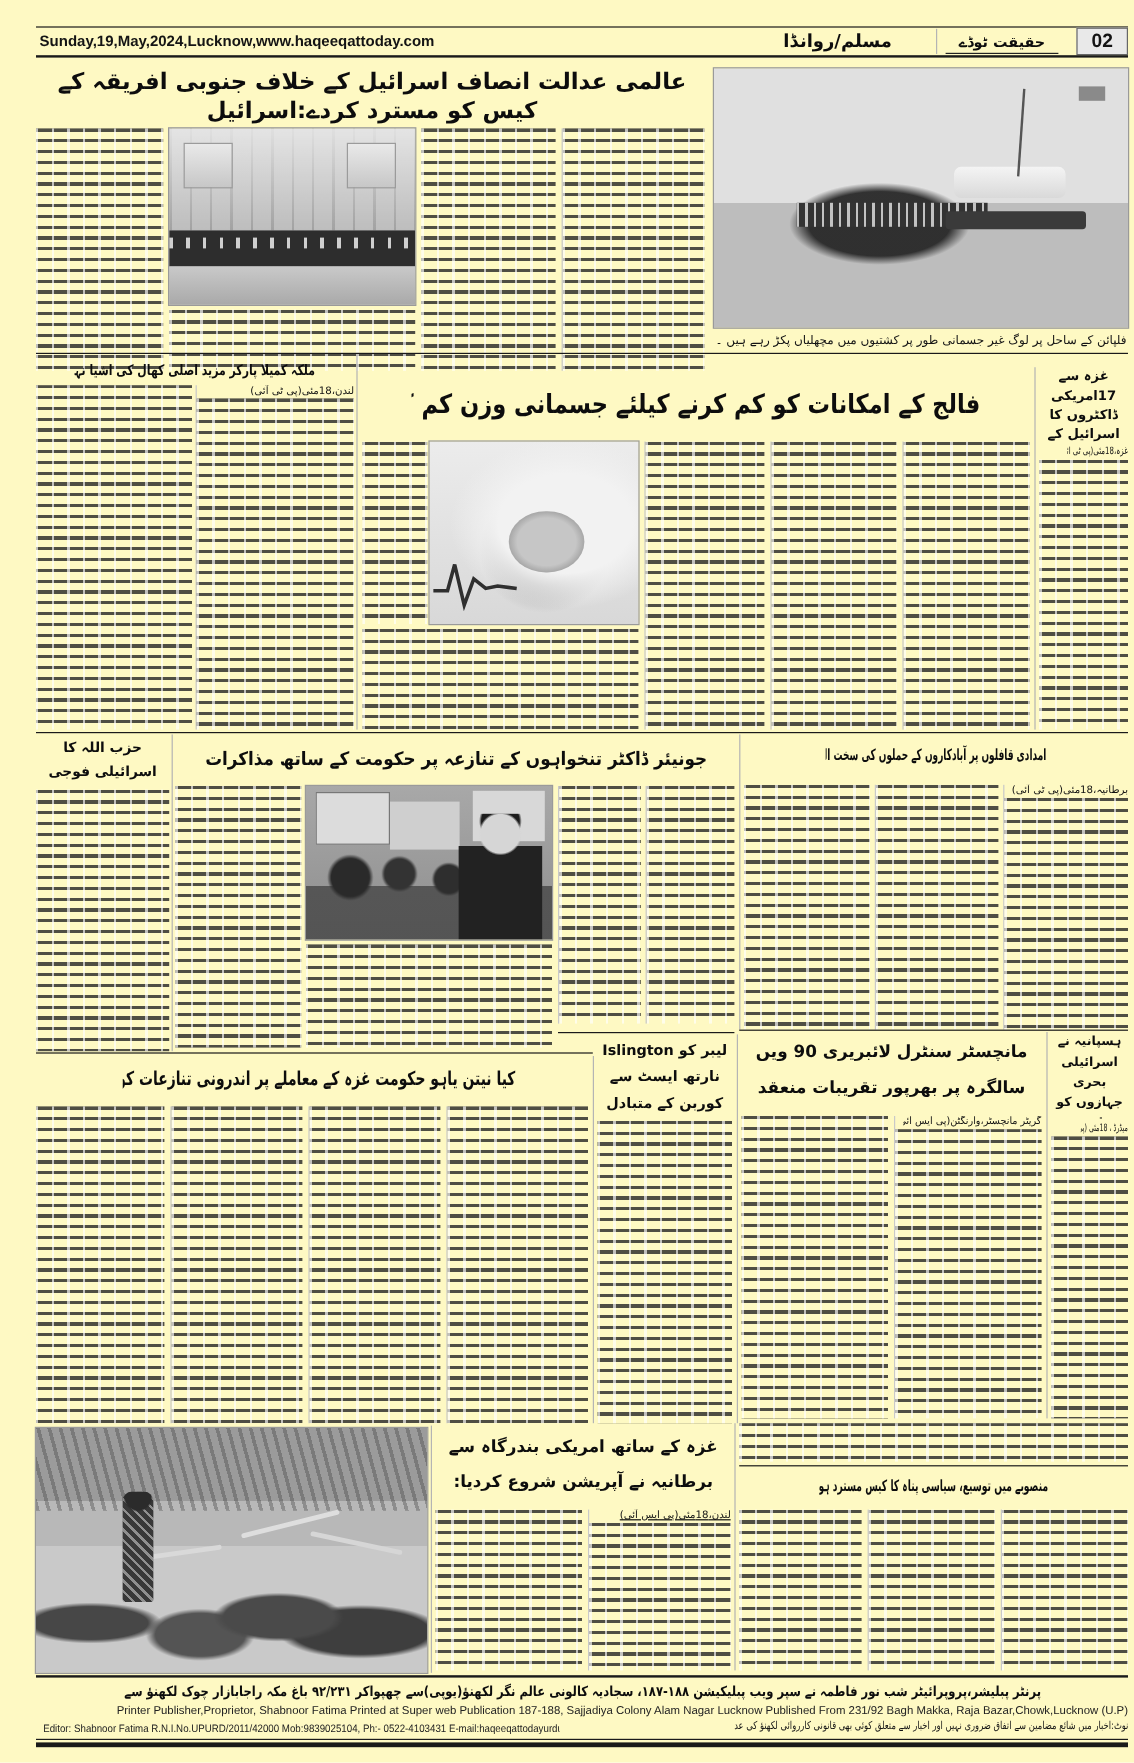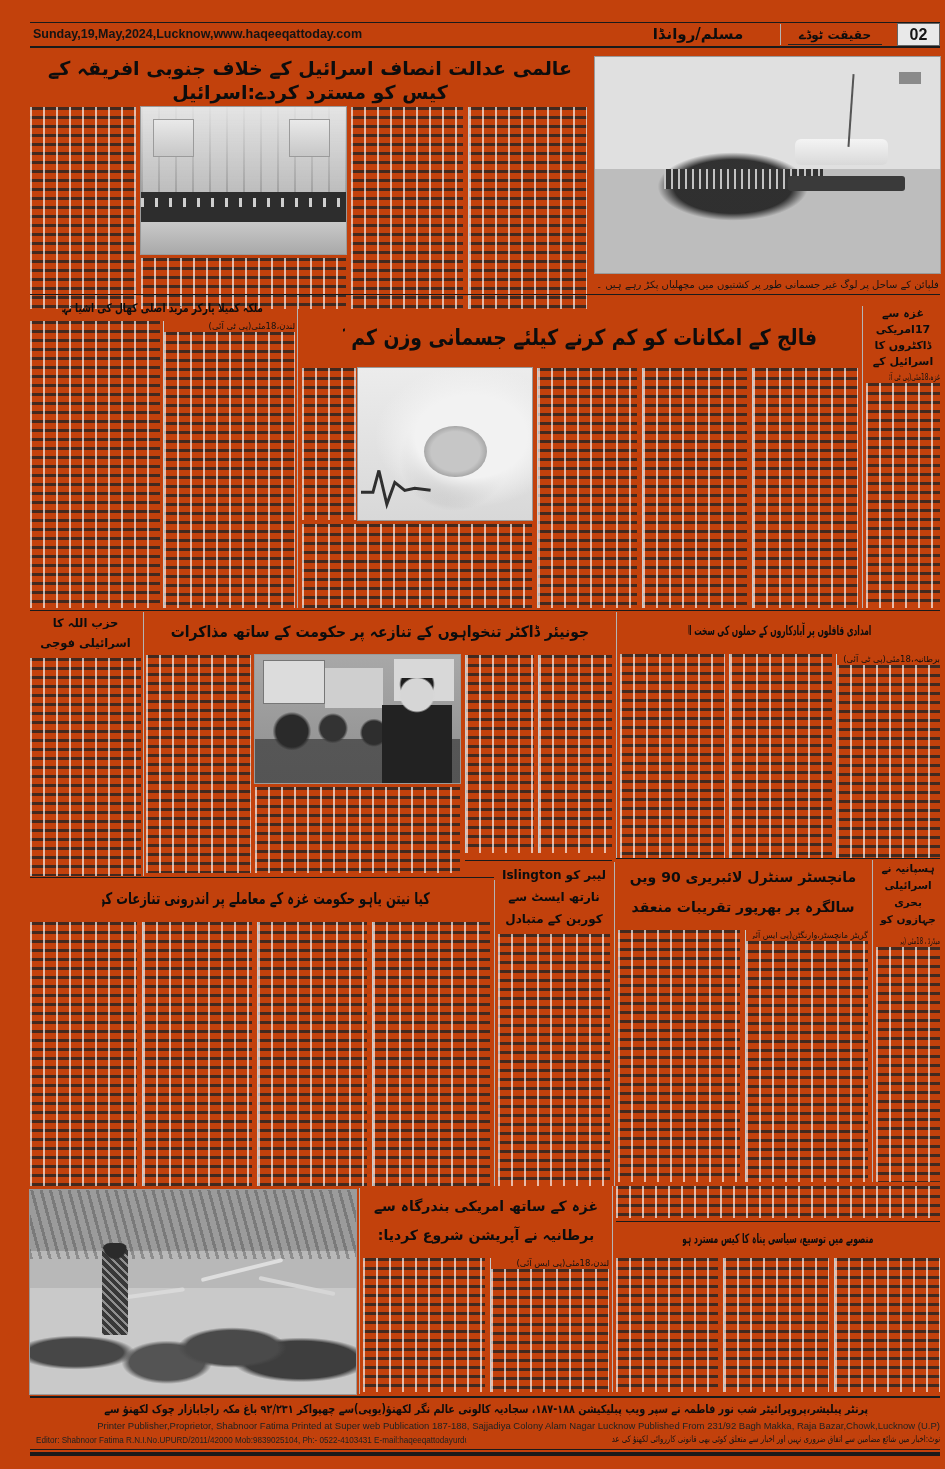--- a/index.html
+++ b/index.html
@@ -1,17 +1,17 @@
 <!DOCTYPE html>
 <html lang="ur"><head>
 <meta charset="utf-8">
 <style>
   *{margin:0;padding:0;box-sizing:border-box}
   html,body{background:#ffffff}
-  .page{position:relative;width:945px;height:1469px;background:#c2410c;overflow:hidden;
+  .page{position:relative;width:945px;height:1469px;background:#fef9c3;overflow:hidden;
         font-family:"DejaVu Sans",sans-serif;color:#141414}
   .abs{position:absolute}
   .rule{background:#1a1a1a}
   .vsep{background:#b4b4b4;width:1px}
   .urdu{direction:rtl}
   .hl{font-weight:700;color:#0d0d0d;text-align:center;overflow:hidden;direction:rtl}
   .dl{font-size:8.5px;line-height:11px;color:#111;direction:rtl;text-align:right;
       white-space:nowrap;overflow:hidden;height:11px;flex:0 0 11px}
   
   .bt{background-image:
@@ -181,21 +181,21 @@
     <div class="pd" style="left:70%;top:46%;width:78px;height:4px;background:#d6d6d6;border-radius:3px;transform:rotate(12deg)"></div>
     <div class="pd" style="left:26%;top:50%;width:70px;height:4px;background:#d9d9d9;border-radius:3px;transform:rotate(-8deg)"></div>
     <div class="pd" style="left:22%;top:26%;width:26px;height:92px;border-radius:8px 8px 2px 2px;background:
          radial-gradient(circle at 50% 5%, #2b2b2b 0 12%, rgba(0,0,0,0) 14%),
          repeating-linear-gradient(45deg, rgba(230,230,230,.5) 0 2px, rgba(0,0,0,0) 2px 6px), #383838"></div>
   </div>
   <div class="abs vsep" style="left:359px;top:1188px;height:206px"></div>
 
   <div class="abs urdu hl" style="left:363px;top:1192px;width:246px;height:62px;font-size:14px;line-height:29px">غزہ کے ساتھ امریکی بندرگاہ سے برطانیہ نے آپریشن شروع کردیا: رشی سونک</div>
   <div class="abs colwrap cb" style="left:490px;top:1258px;width:119px;height:134px">
-    <div class="dl fitr" style="white-space: nowrap;">لندن،18مئی(پی ایس آئی)</div>
+    <div class="dl fitr" style="white-space: nowrap; text-decoration: underline;">لندن،18مئی(پی ایس آئی)</div>
     <div class="fillbt bt"></div>
   </div>
   <div class="abs bt" style="left:363px;top:1258px;width:122px;height:134px"></div>
   <div class="abs vsep" style="left:612px;top:1186px;height:206px"></div>
 
   <div class="abs bt" style="left:616px;top:1186px;width:324px;height:32px"></div>
   <div class="abs rule" style="left:616px;top:1221px;width:324px;height:1px"></div>
   <div class="abs urdu hl fit" style="left: 616px; top: 1224px; width: 324px; height: 30px; font-size: 13px; line-height: 30px; white-space: nowrap; transform-origin: 50% 50%; transform: scaleX(0.588022);">منصوبے میں توسیع، سیاسی پناہ کا کیس مسترد ہونے والوں کو بھی روانڈا بھیجا جائیگا</div>
   <div class="abs bt cb" style="left:834px;top:1258px;width:106px;height:134px"></div>
   <div class="abs bt cb" style="left:723px;top:1258px;width:106px;height:134px"></div>

